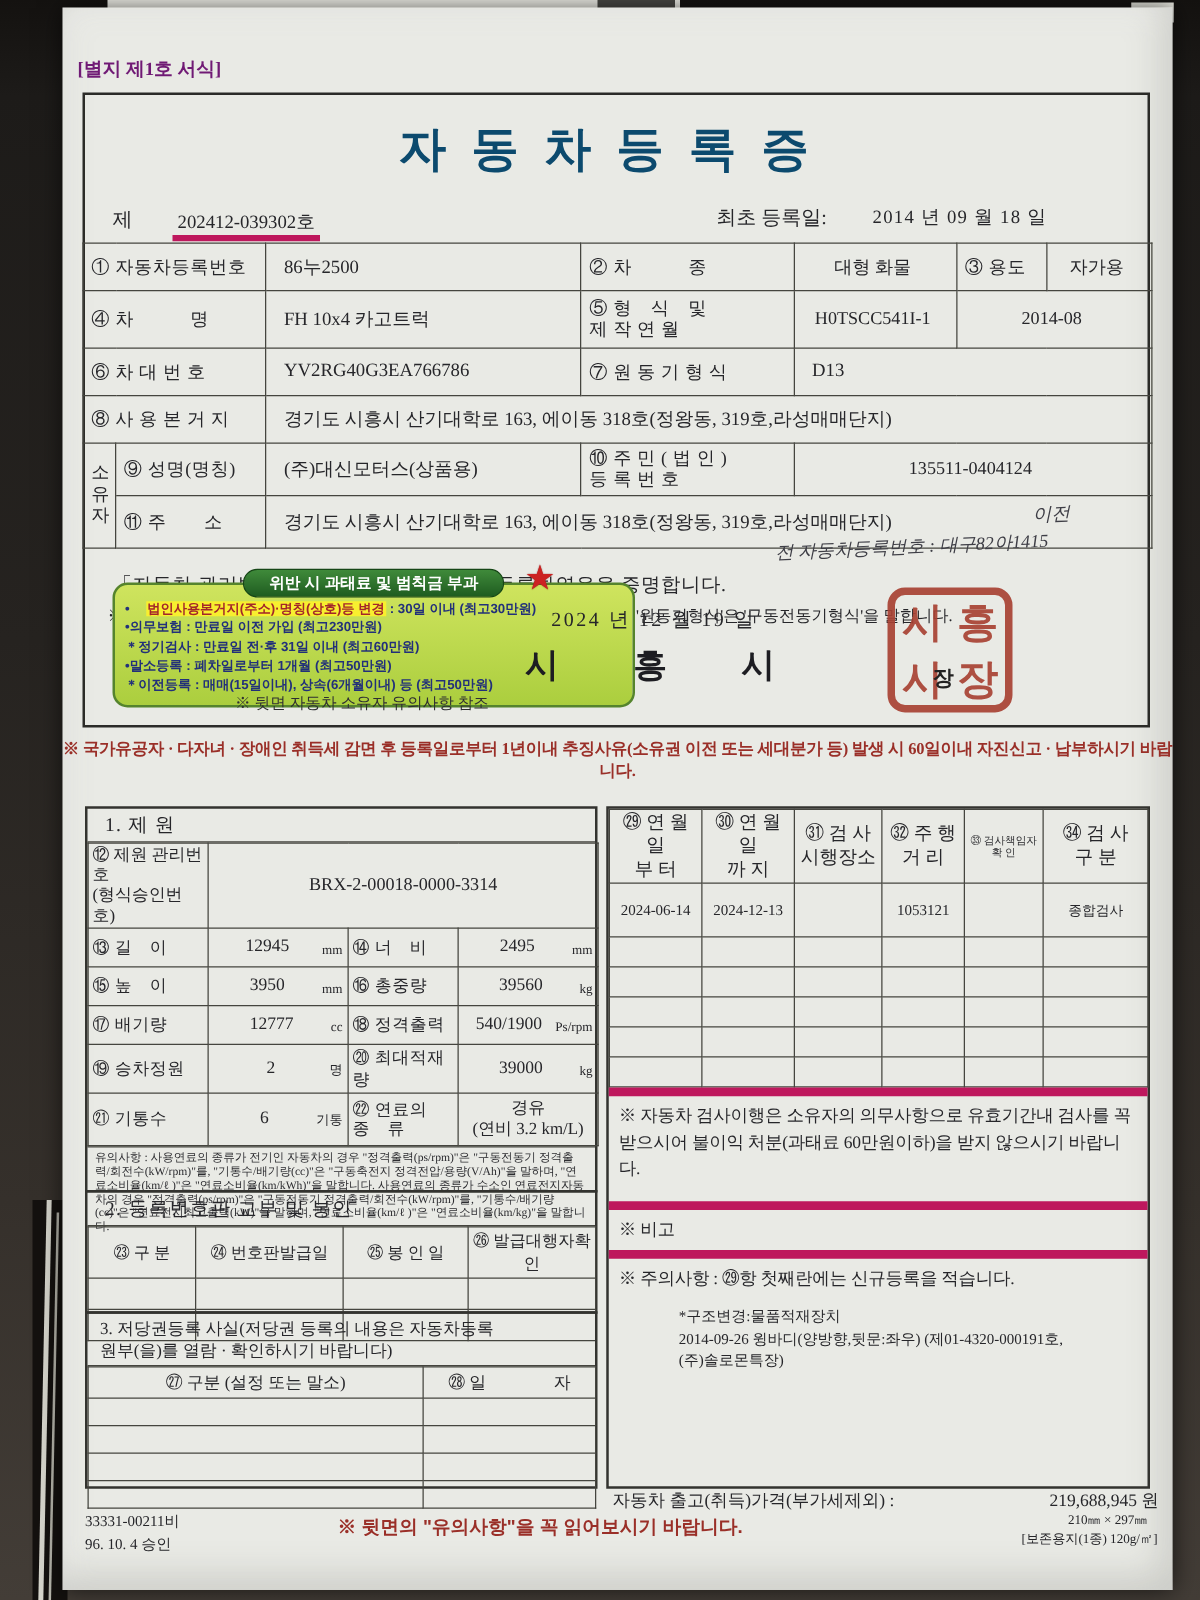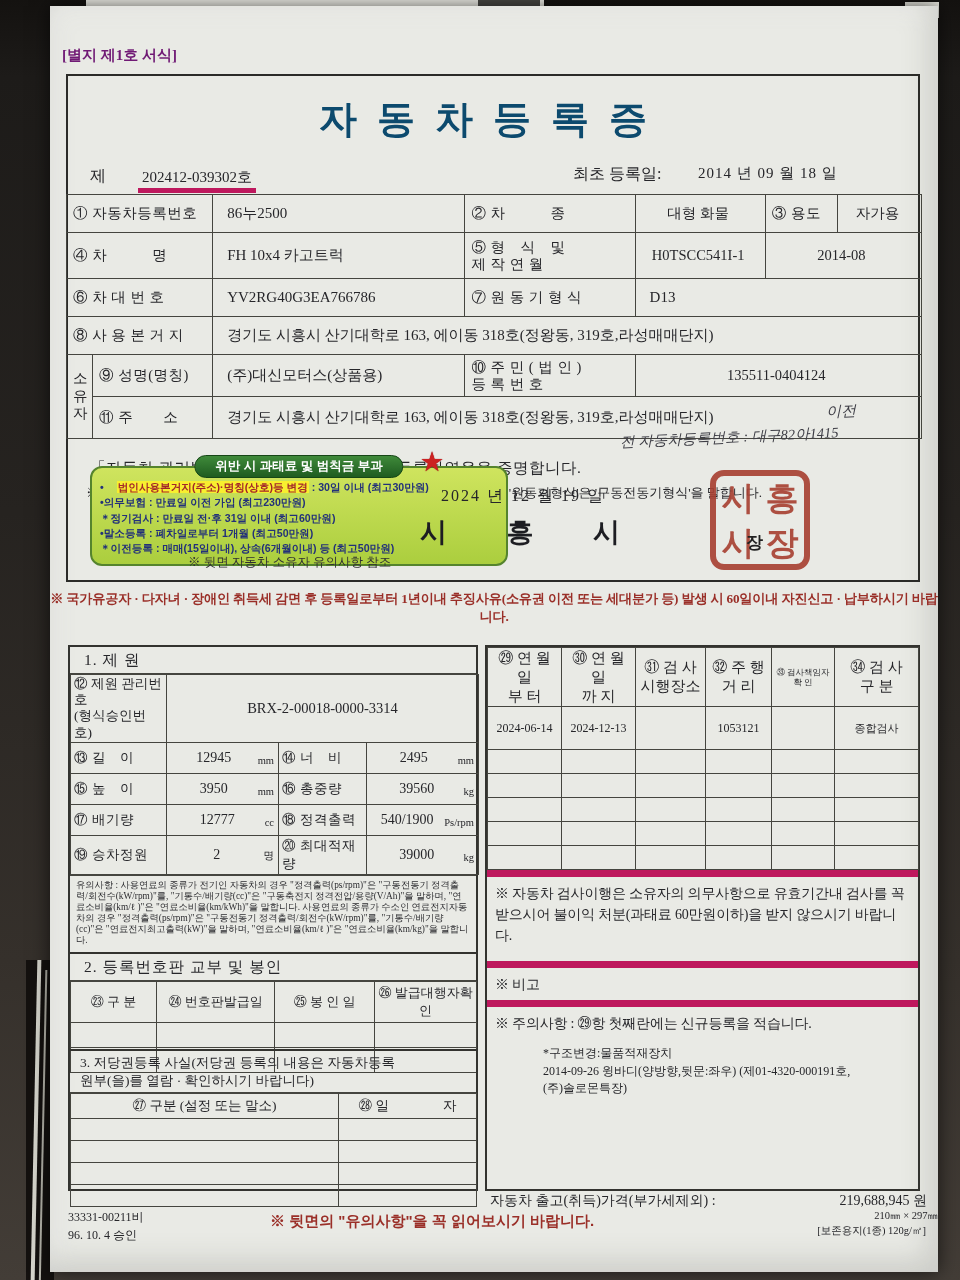--- a/index.html
+++ b/index.html
@@ -89,21 +89,21 @@
   .insp-table td{border:1px solid #45453f;font-size:12px;text-align:center;padding:1px;overflow:hidden;}
   .insp-table .hrow td{height:42px;font-size:15px;line-height:1.25;}
   .insp-table .drow td{height:40px;}
   .insp-table .erow td{height:21px;}
   .insp-note{border-top:7px solid #be185d;padding:6px 8px;font-size:14px;line-height:1.5;letter-spacing:-.2px;}
   .insp-note.small{font-size:14px;}
   .insp-remark{padding:4px 8px 0 56px;font-size:12px;line-height:1.45;}
 
   .price-row{position:absolute;left:440px;top:1186px;width:437px;display:flex;justify-content:space-between;font-size:14px;}
   .read-note{position:absolute;left:220px;top:1206px;font-size:15px;font-weight:bold;color:#9a2f28;font-family:"Liberation Sans",sans-serif;}
-  .size-note{position:absolute;right:0;top:1203px;font-size:10.5px;text-align:right;}
+  .size-note{position:absolute;right:20px;top:1203px;font-size:10.5px;text-align:right;}
   .paper-note{position:absolute;right:12px;top:1218px;font-size:10.5px;text-align:right;}
   .code1{position:absolute;left:18px;top:1203px;font-size:12px;}
   .code2{position:absolute;left:18px;top:1221px;font-size:12px;}
 </style>
 </head>
 <body>
 
 <div class="bg-strip-top"></div>
 <div class="bg-strip-top2"></div>
 <div class="bg-dark-sq"></div>
@@ -286,20 +286,35 @@
                 <span class="sv">2</span>
                 <span class="su">명</span>
               </div>
             </td>
         <td class="spec-lbl">⑳ 최대적재량</td>
         <td>
               <div class="spec-val">
                 <span class="sv">39000</span>
                 <span class="su">kg</span>
               </div>
+            </td>
+      </tr>
+      <tr class="h44">
+        <td class="spec-lbl">㉑ 기통수</td>
+        <td>
+              <div class="spec-val">
+                <span class="sv">6</span>
+                <span class="su">기통</span>
+              </div>
+            </td>
+        <td class="spec-lbl pre">㉒ 연료의
+종　류</td>
+        <td class="fuel-cell">
+              <div>경유</div>
+              <div>(연비  3.2  km/L)</div>
             </td>
       </tr>
     </tbody>
       </table>
     <div class="spec-notice">유의사항 : 사용연료의 종류가 전기인 자동차의 경우 "정격출력(ps/rpm)"은 "구동전동기 정격출력/회전수(kW/rpm)"를, "기통수/배기량(cc)"은 "구동축전지 정격전압/용량(V/Ah)"을 말하며, "연료소비율(km/ℓ )"은 "연료소비율(km/kWh)"을 말합니다. 사용연료의 종류가 수소인 연료전지자동차의 경우 "정격출력(ps/rpm)"은 "구동전동기 정격출력/회전수(kW/rpm)"를, "기통수/배기량(cc)"은 "연료전지최고출력(kW)"을 말하며, "연료소비율(km/ℓ )"은 "연료소비율(km/kg)"을 말합니다.</div>
   </div>
 
   <div class="sec-box" style="left:18px;top:946px;width:410px;height:99px;">
     <div class="sec-title">2. 등록번호판  교부 및 봉인</div>
     <table class="plate-table">

